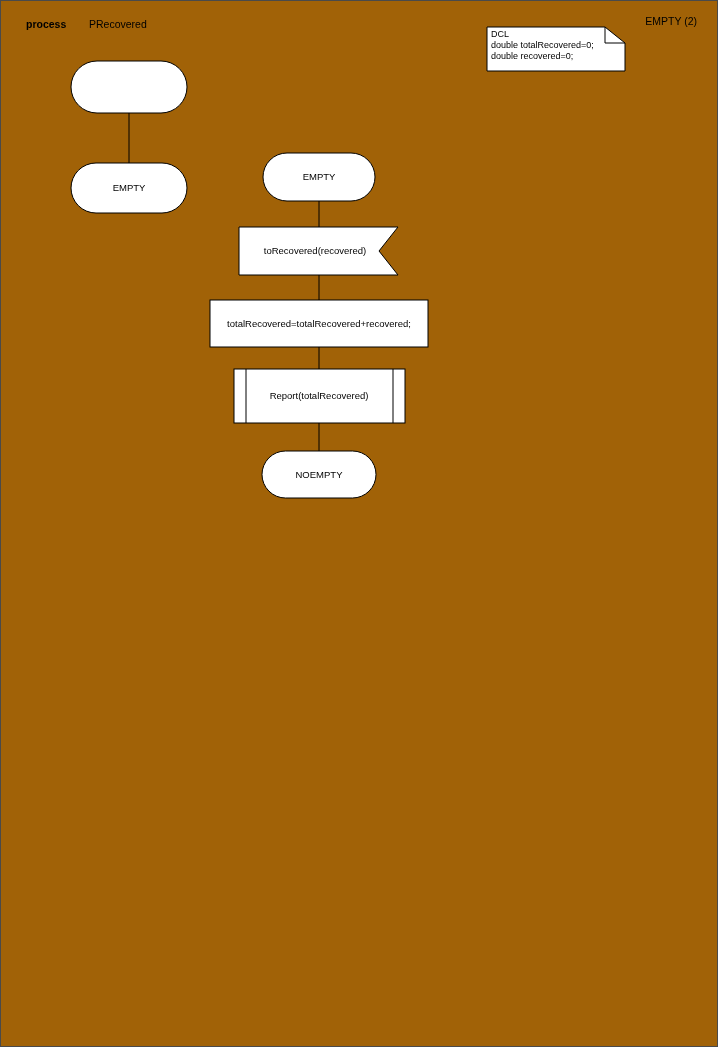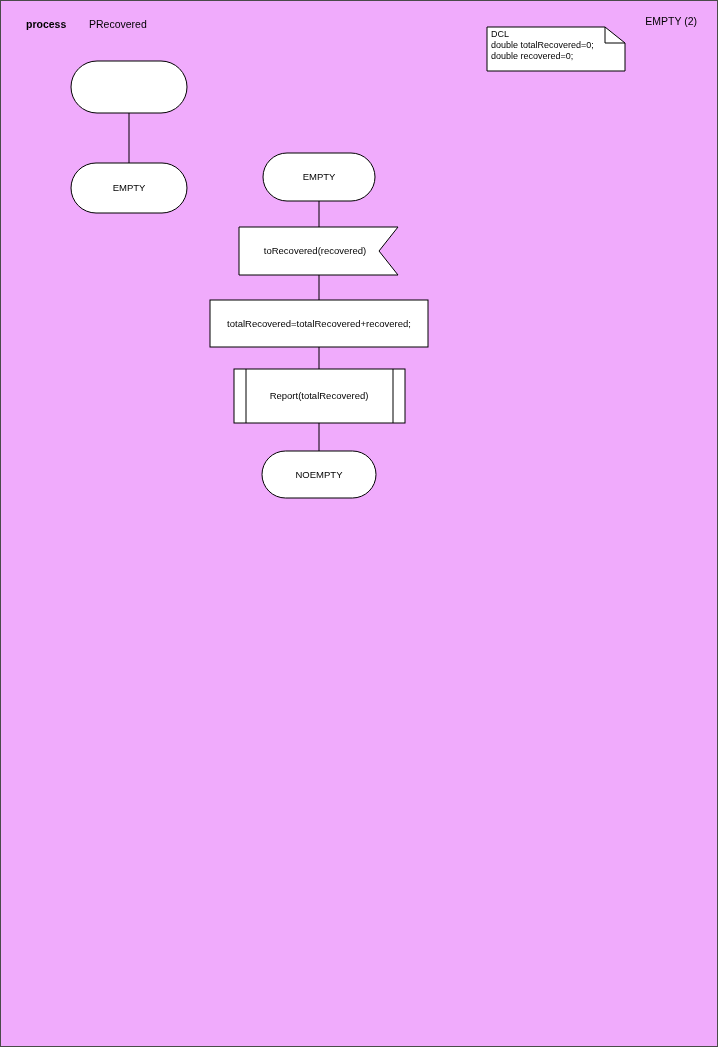--- a/index.html
+++ b/index.html
@@ -5,21 +5,21 @@
   html, body {
     margin: 0;
     padding: 0;
     background: #ffffff;
   }
   .page {
     position: relative;
     width: 716px;
     height: 1045px;
     border: 1px solid #4a4a4a;
-    background: #f0abfc;
+    background: #a16207;
     font-family: "Liberation Sans", "DejaVu Sans", sans-serif;
     overflow: hidden;
     text-decoration: underline;
   }
   svg { display: block; }
   .shape  { fill: #ffffff; stroke: #000000; stroke-width: 1; }
   .nofill { fill: none;    stroke: #000000; stroke-width: 1; }
   .conn   { stroke: #000000; stroke-width: 1; }
   .t {
     fill: #000000;

